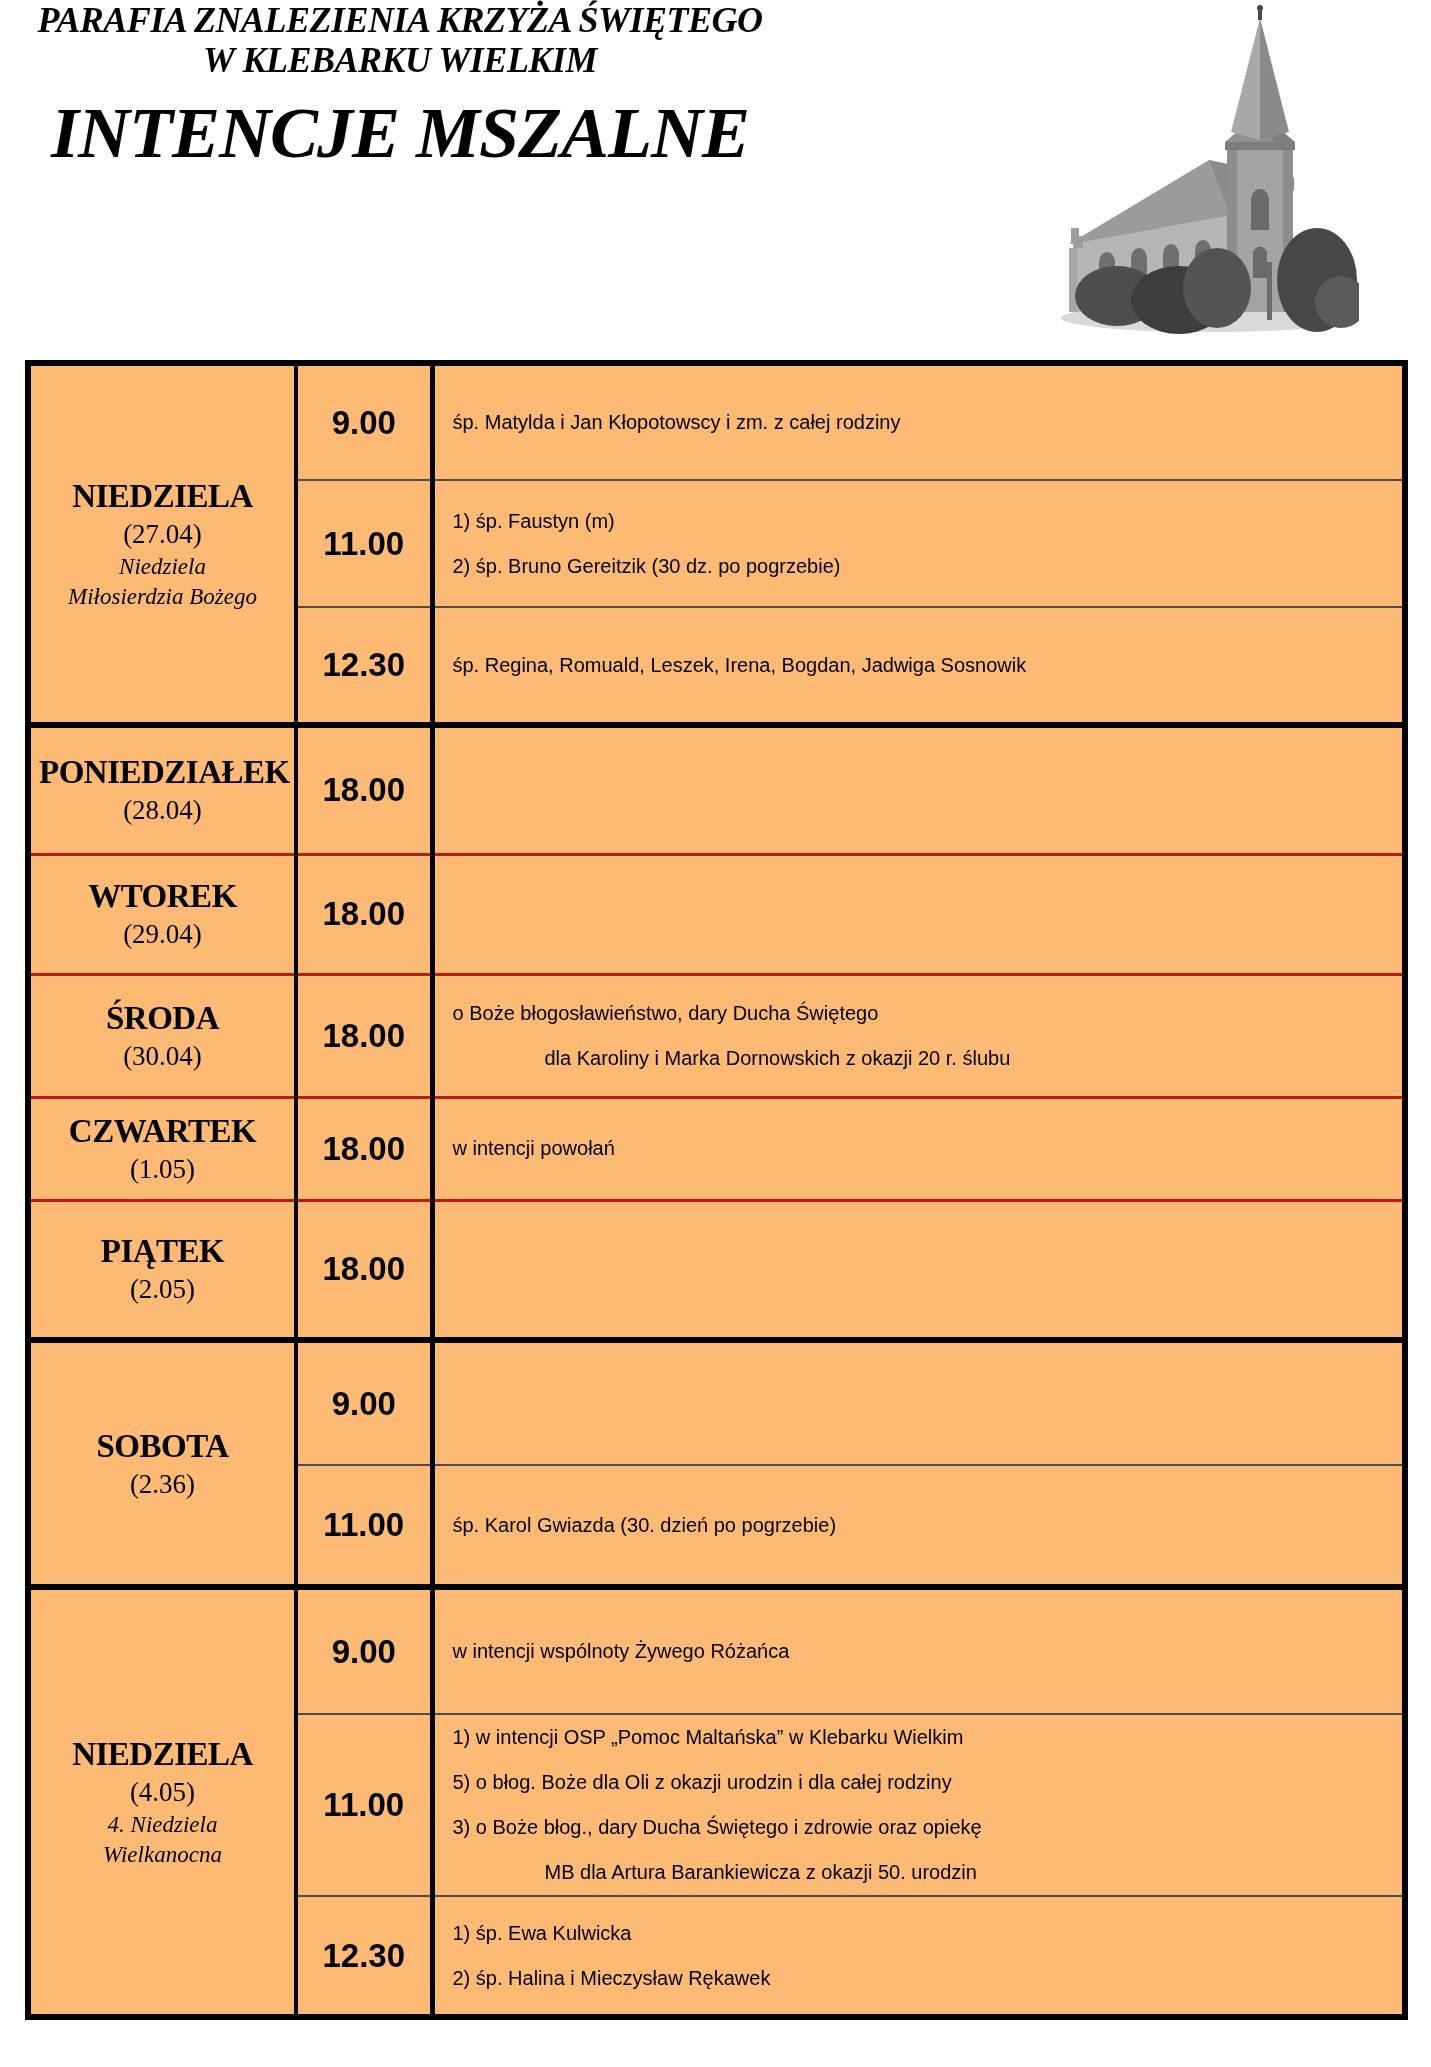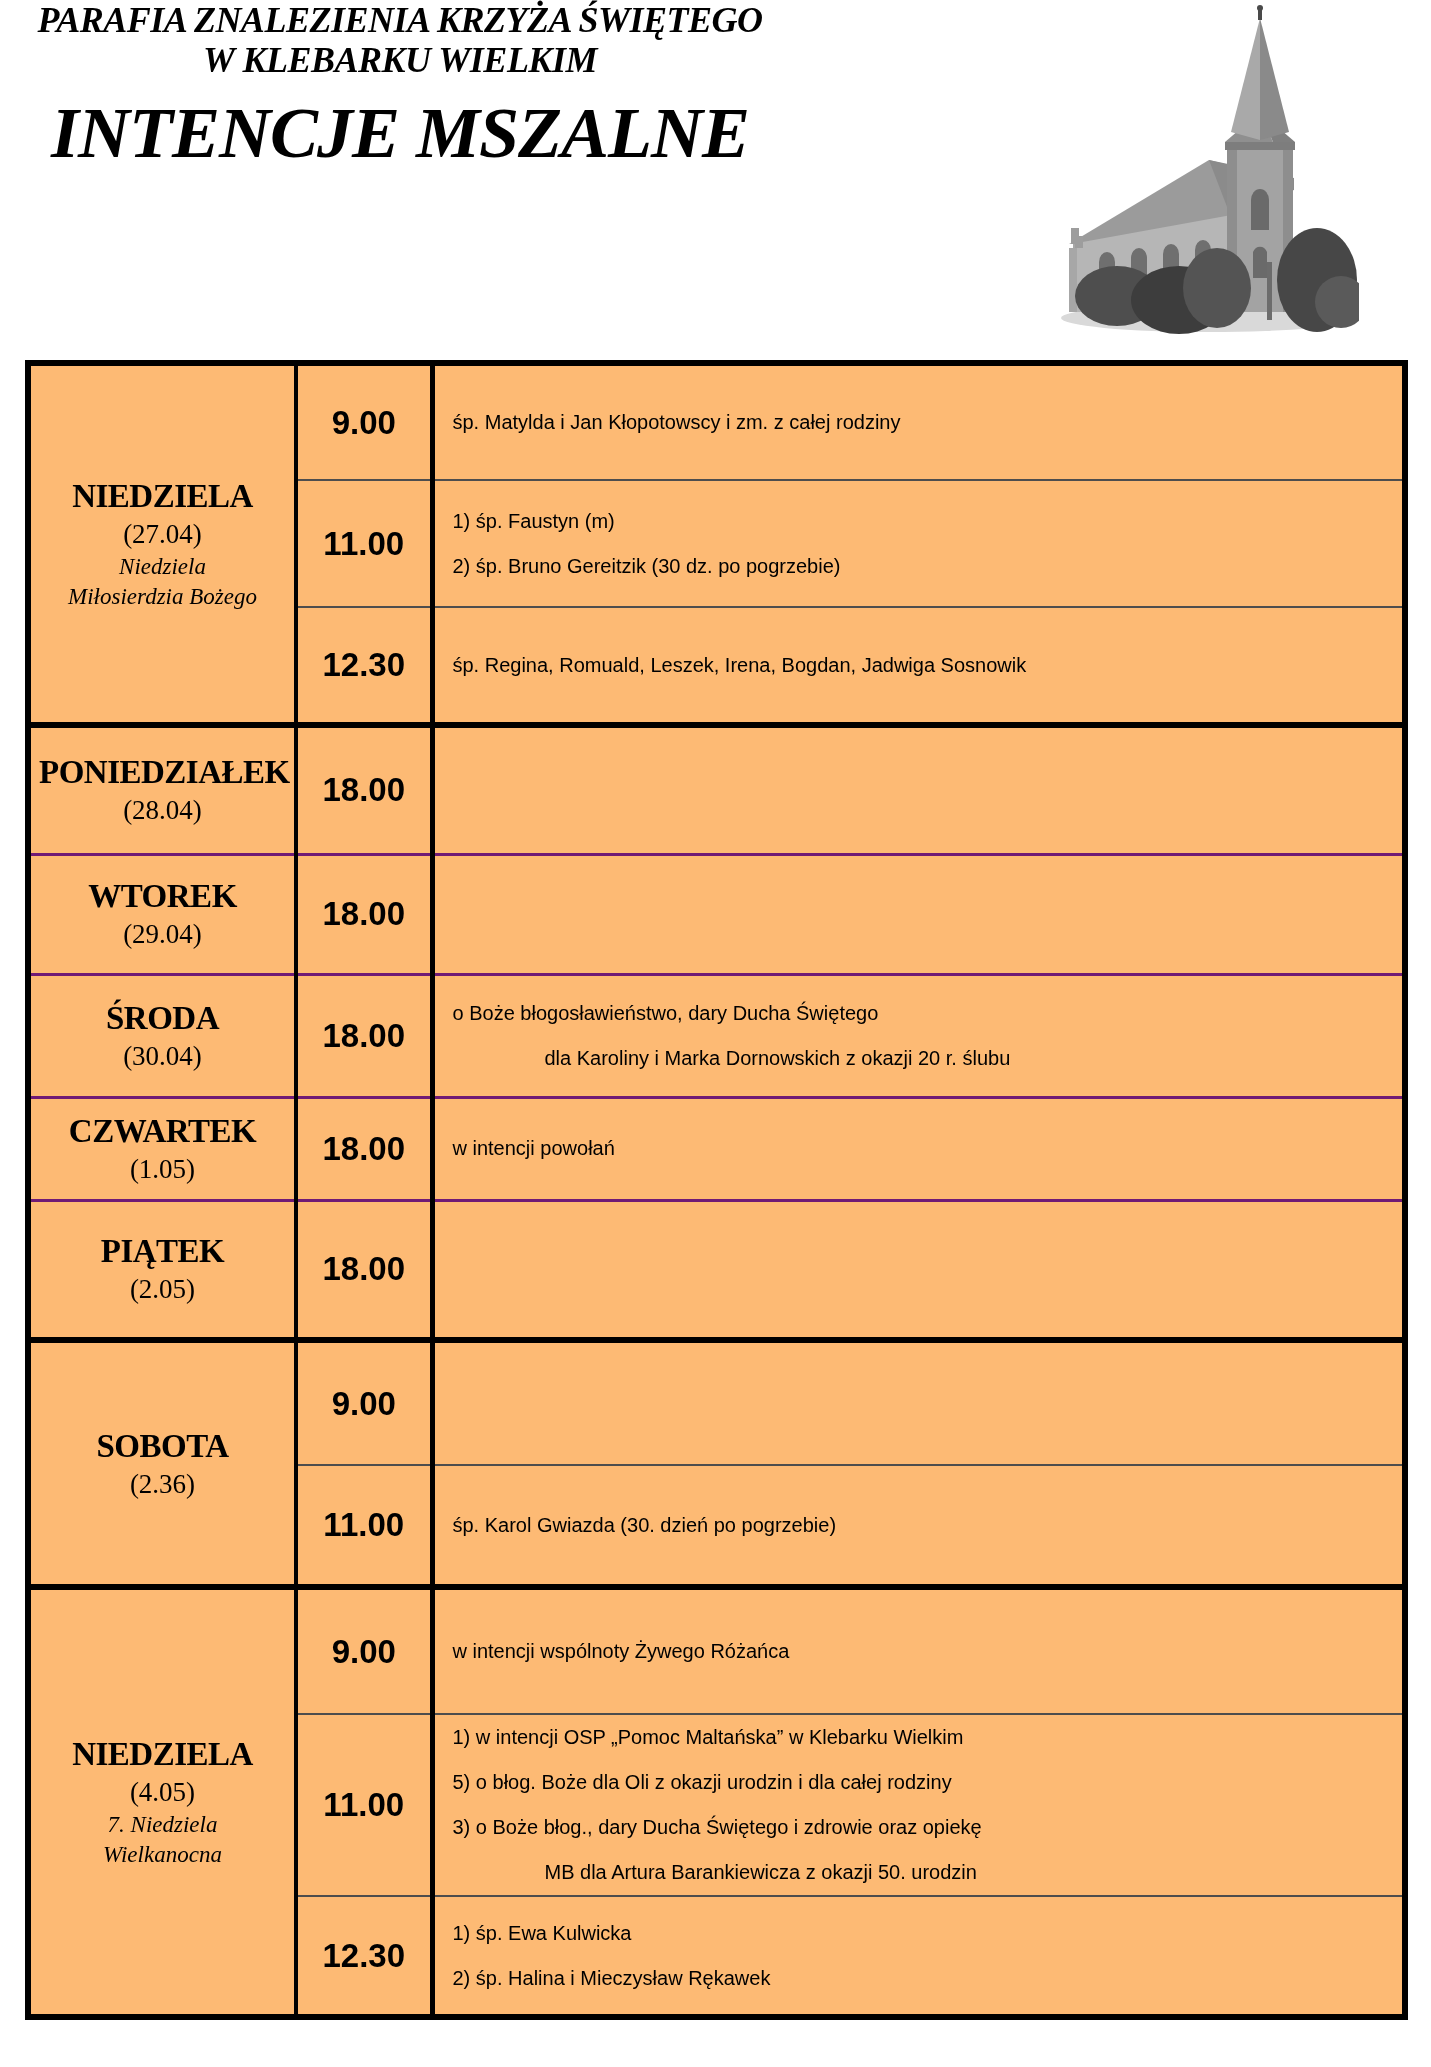--- a/index.html
+++ b/index.html
@@ -83,21 +83,21 @@
 
   .dname { font-weight: bold; font-size: 33px; line-height: 40px; letter-spacing: -0.5px; }
   .ddate { font-size: 27px; line-height: 36px; }
   .dsub  { font-style: italic; font-size: 23px; line-height: 30px; }
 
   .line { font-size: 20px; line-height: 45px; }
   .line.indent { padding-left: 92px; }
   .line:empty { display: none; }
 
   tr.sep-thin  > td { border-top: 2px solid #4d4d4d; }
-  tr.sep-day   > td { border-top: 3px solid #701a75; }
+  tr.sep-day   > td { border-top: 3px solid #b91c1c; }
   tr.sep-group > td { border-top: 6px solid #000; }
 </style>
 </head>
 <body>
 
 <div class="header">
   <div class="header-left">
     <div class="parish-line">PARAFIA ZNALEZIENIA KRZYŻA ŚWIĘTEGO</div>
     <div class="parish-line">W KLEBARKU WIELKIM</div>
     <div class="doc-title">INTENCJE MSZALNE</div>
@@ -247,21 +247,21 @@
     <td class="time">11.00</td>
     <td class="int">
       <div class="line">śp. Karol Gwiazda (30. dzień po pogrzebie)</div>
     </td>
   </tr>
 
   <tr class="sep-group" style="height:127px">
     <td class="day" rowspan="3">
       <div class="dname">NIEDZIELA</div>
       <div class="ddate">(4.05)</div>
-      <div class="dsub">7. Niedziela</div>
+      <div class="dsub">4. Niedziela</div>
       <div class="dsub">Wielkanocna</div>
     </td>
     <td class="time">9.00</td>
     <td class="int">
       <div class="line">w intencji wspólnoty Żywego Różańca</div>
     </td>
   </tr>
   <tr class="sep-thin" style="height:181px">
     <td class="time">11.00</td>
     <td class="int">

